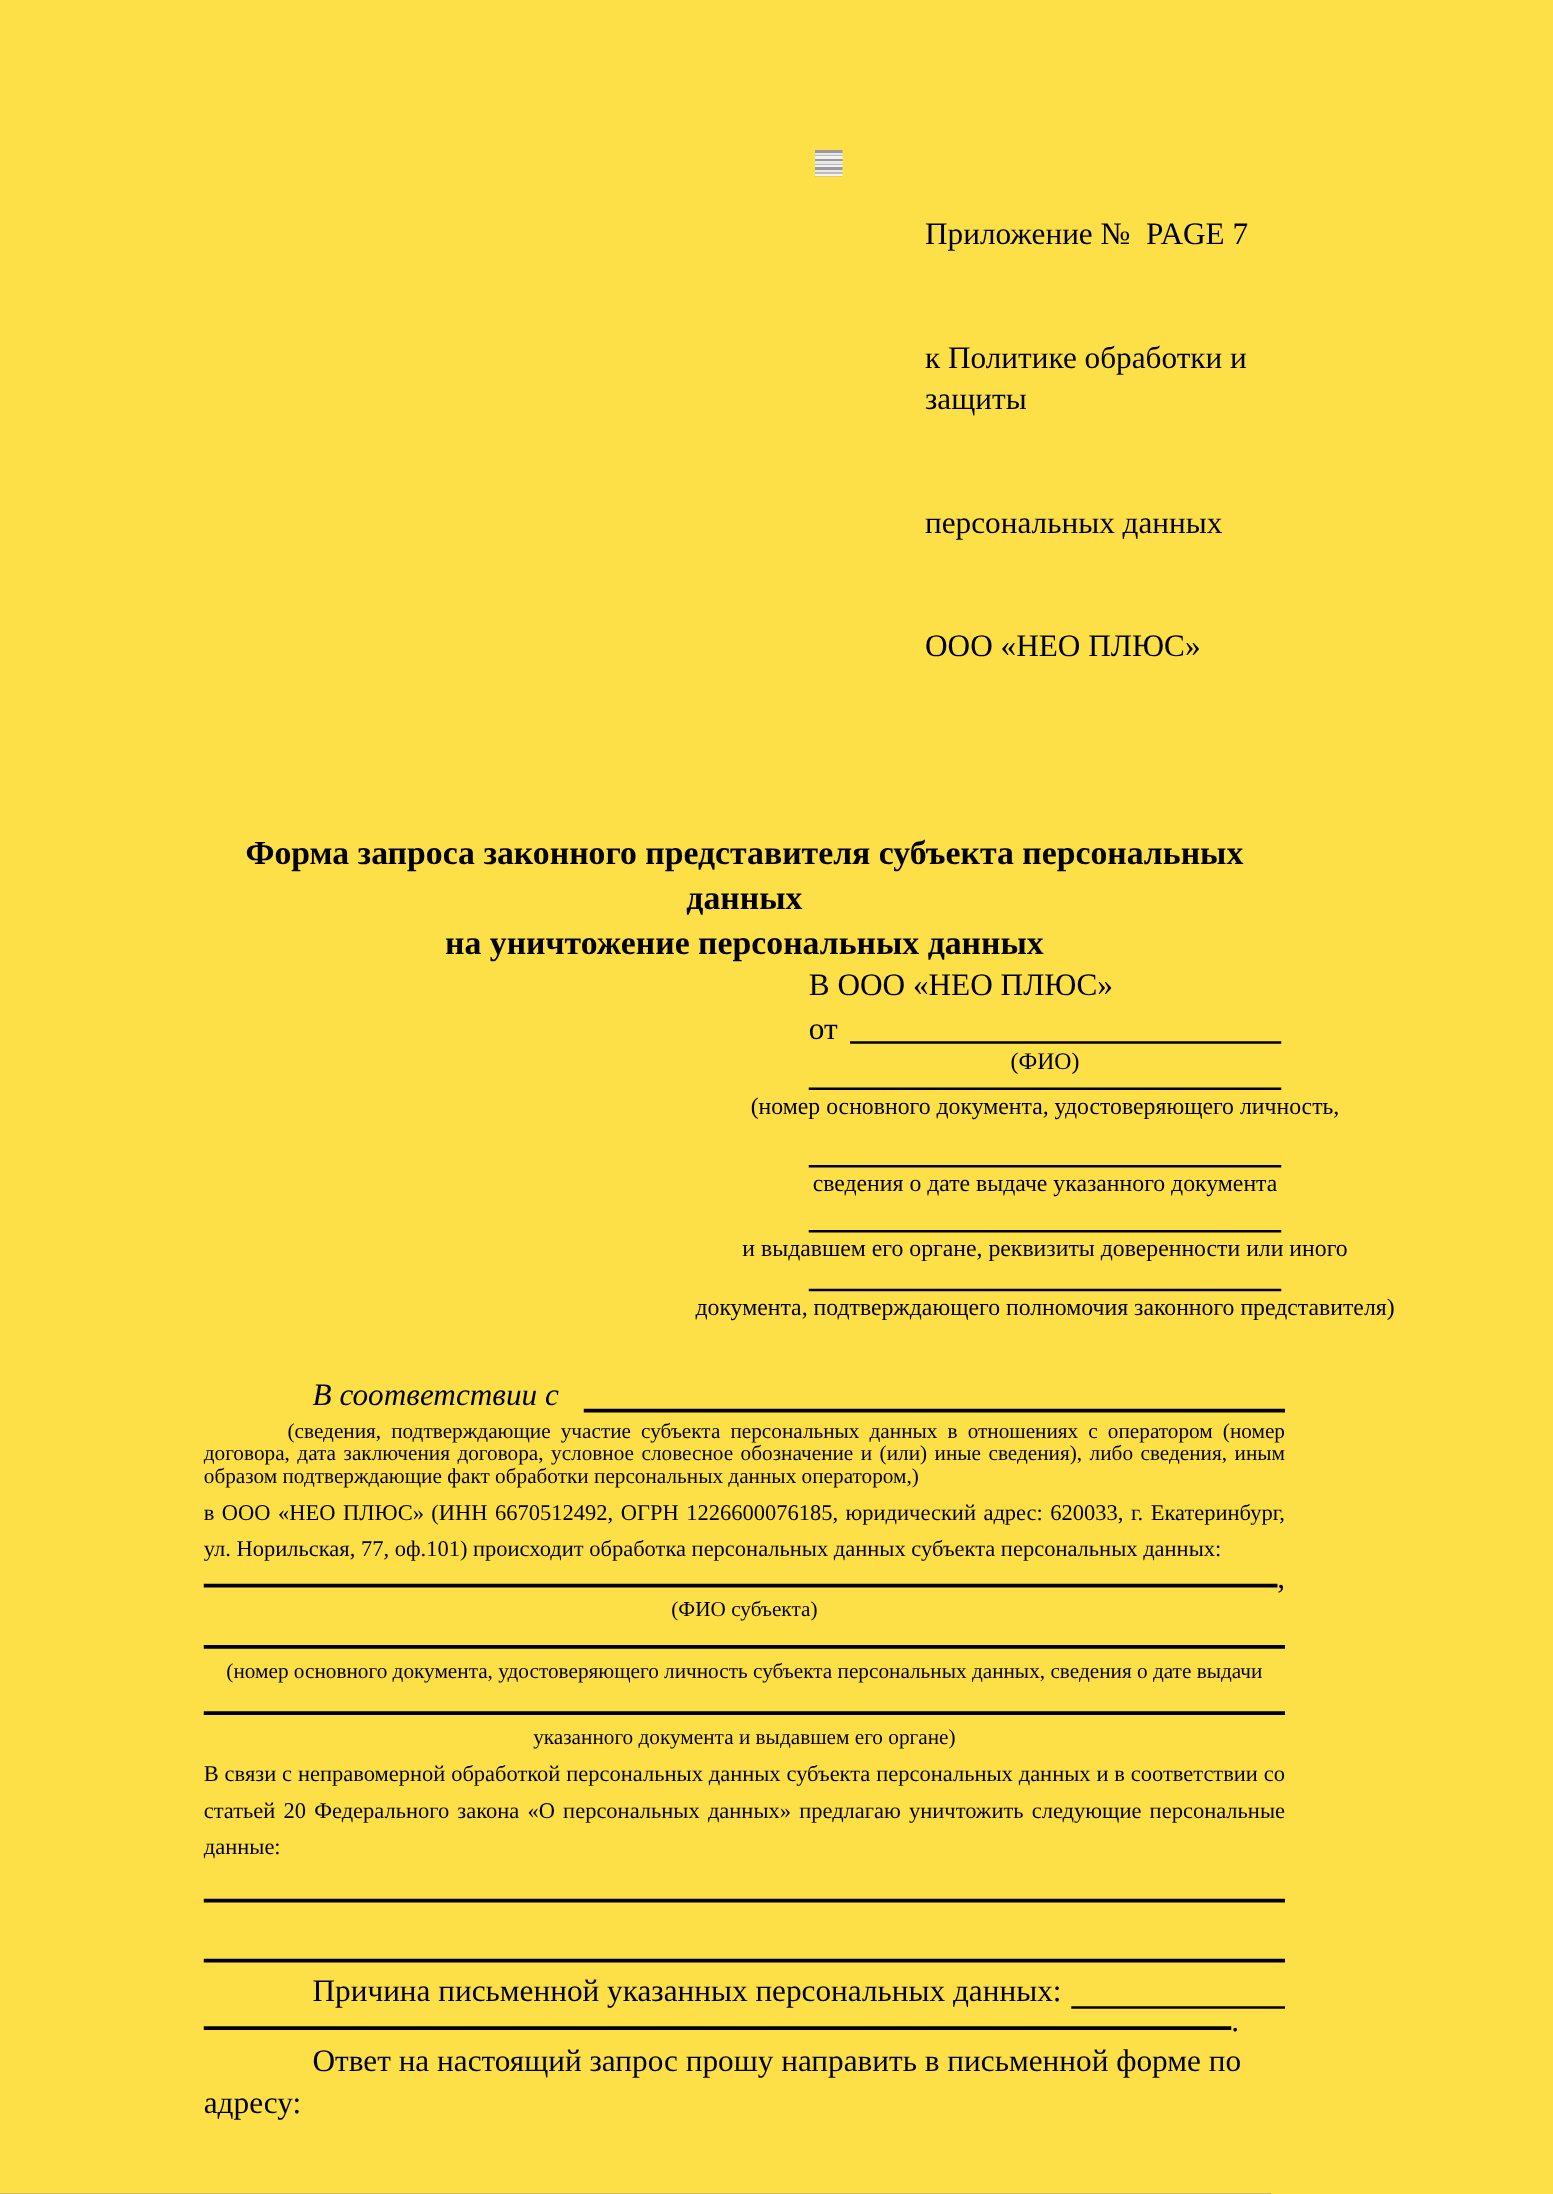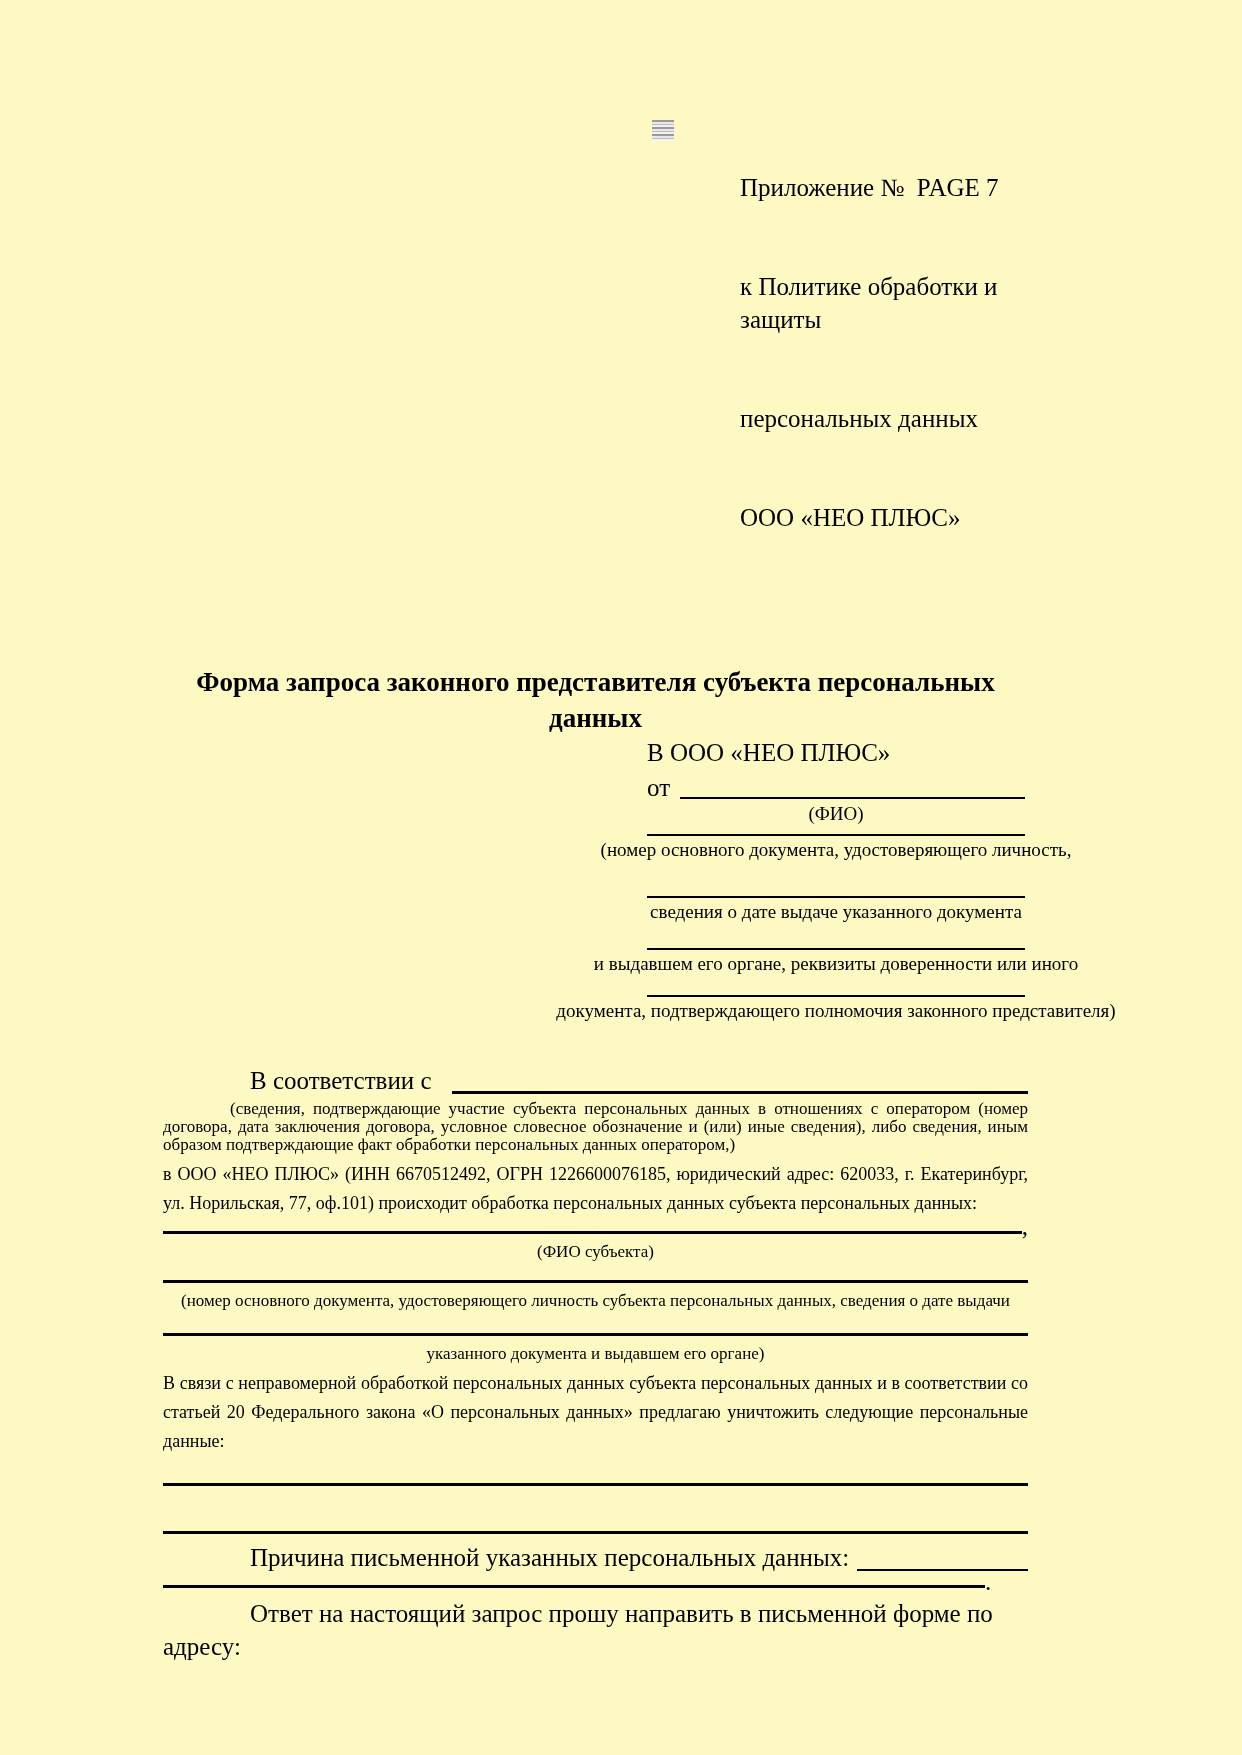--- a/index.html
+++ b/index.html
@@ -1,20 +1,20 @@
 <!DOCTYPE html>
 <html><head>
 <meta charset="utf-8">
 <style>
   html,body { margin:0; padding:0; background:#888; }
   .page {
     position:relative;
     width:1242px; height:1755px;
     margin:0 auto;
-    background:#fef9c3;
+    background:#fde047;
     font-family:"Liberation Serif","DejaVu Serif",serif;
     color:#000;
     overflow:hidden;
   }
   .content { position:absolute; left:163px; top:0; width:865px; }
 
   
   .doc-header { margin-top:105px; margin-left:577px; width:288px;
     font-size:25px; line-height:33px; white-space:pre-wrap; }
   .artifact {
@@ -35,21 +35,21 @@
   .from-row .fill { flex:1; margin-bottom:3px; }
   .cap { font-size:19px; line-height:24px; display:flex; justify-content:center; }
   .cap span { white-space:nowrap; }
   .uline { border-bottom:2px solid #000; }
   .u1 { height:8px; } .u2 { height:34px; } .u3 { height:24px; } .u4 { height:19px; }
   .cap-gap { margin-top:2px; }
 
   
   .accordance-row { margin-top:41px; display:flex; align-items:flex-end;
     font-size:25px; line-height:33px; }
-  .accordance-row .lead { margin-left:87px; margin-right:20px; white-space:nowrap; }
+  .accordance-row .lead { margin-left:87px; margin-right:20px; white-space:nowrap;font-style:italic; }
   .accordance-row .fill { flex:1; margin-bottom:3px; border-bottom:3px solid #000; }
 
   .fine-print { font-size:17px; line-height:18px; text-align:justify;
     text-indent:67px; margin-top:3px; }
 
   .para { font-size:18px; line-height:29px; text-align:justify; }
   .para-op { margin-top:6px; }
 
   .subj-row { display:flex; align-items:flex-end; font-size:25px; }
   .subj-row .fill { flex:1; border-bottom:3px solid #000; margin-bottom:3px; }
@@ -85,20 +85,21 @@
 
     <div class="doc-header">
       <div>Приложение №  PAGE 7</div>
       <div>к Политике обработки и защиты</div>
       <div>персональных данных</div>
       <div>ООО «НЕО ПЛЮС»</div>
     </div>
 
     <div class="doc-title">
       <div>Форма запроса законного представителя субъекта персональных данных</div>
+      <div>на уничтожение персональных данных</div>
     </div>
 
     <div class="addressee">
       <div class="addr-line">В ООО «НЕО ПЛЮС»</div>
 
       <div class="from-row">
         <span class="lbl">от</span>
         <div class="fill"></div>
       </div>
       <div class="cap">

